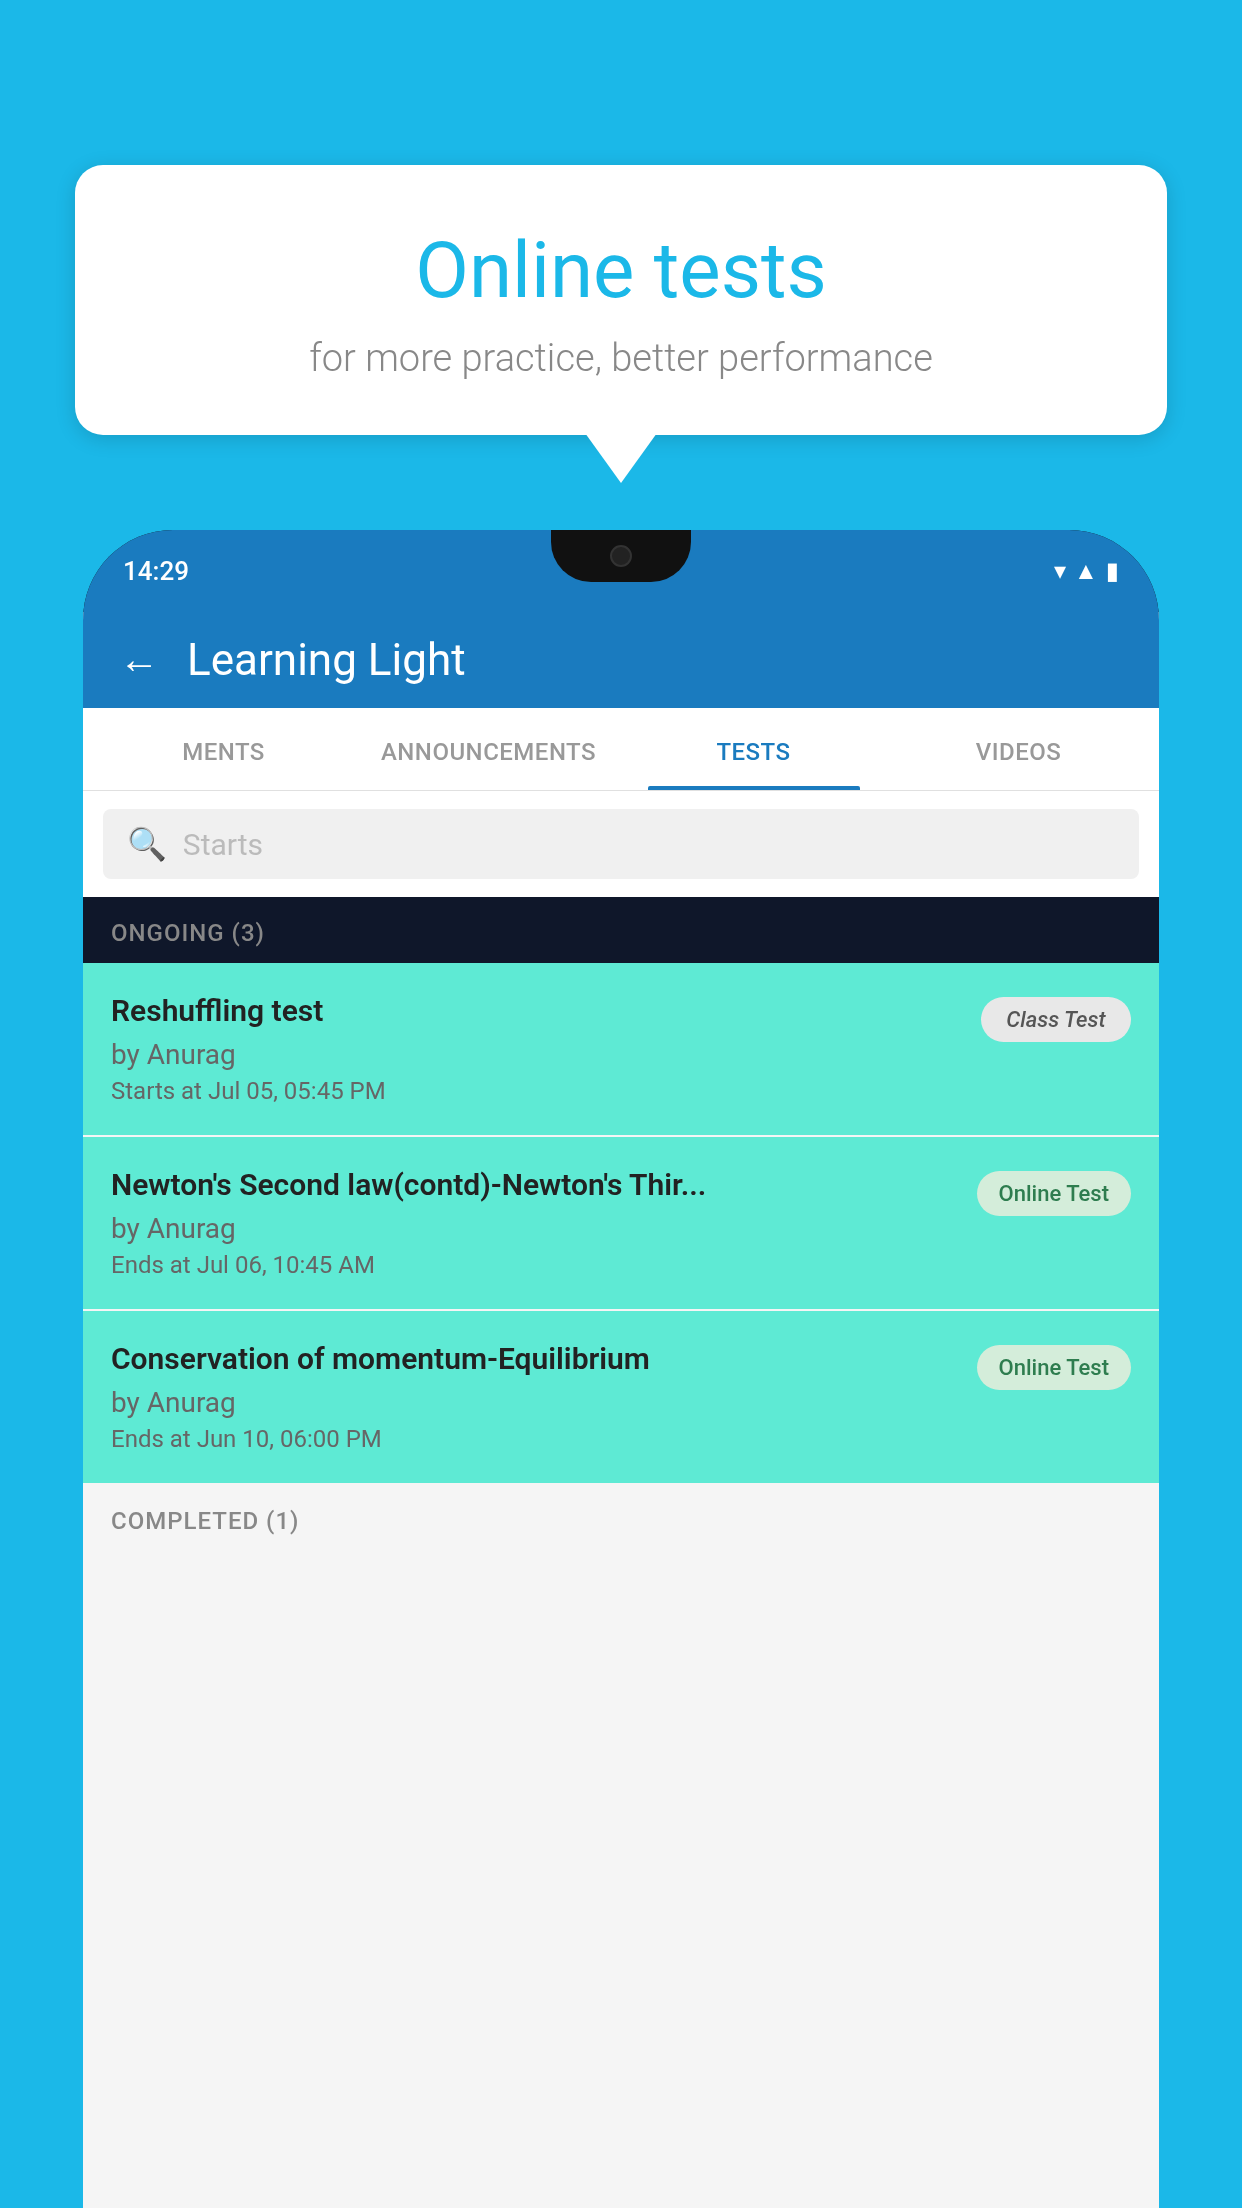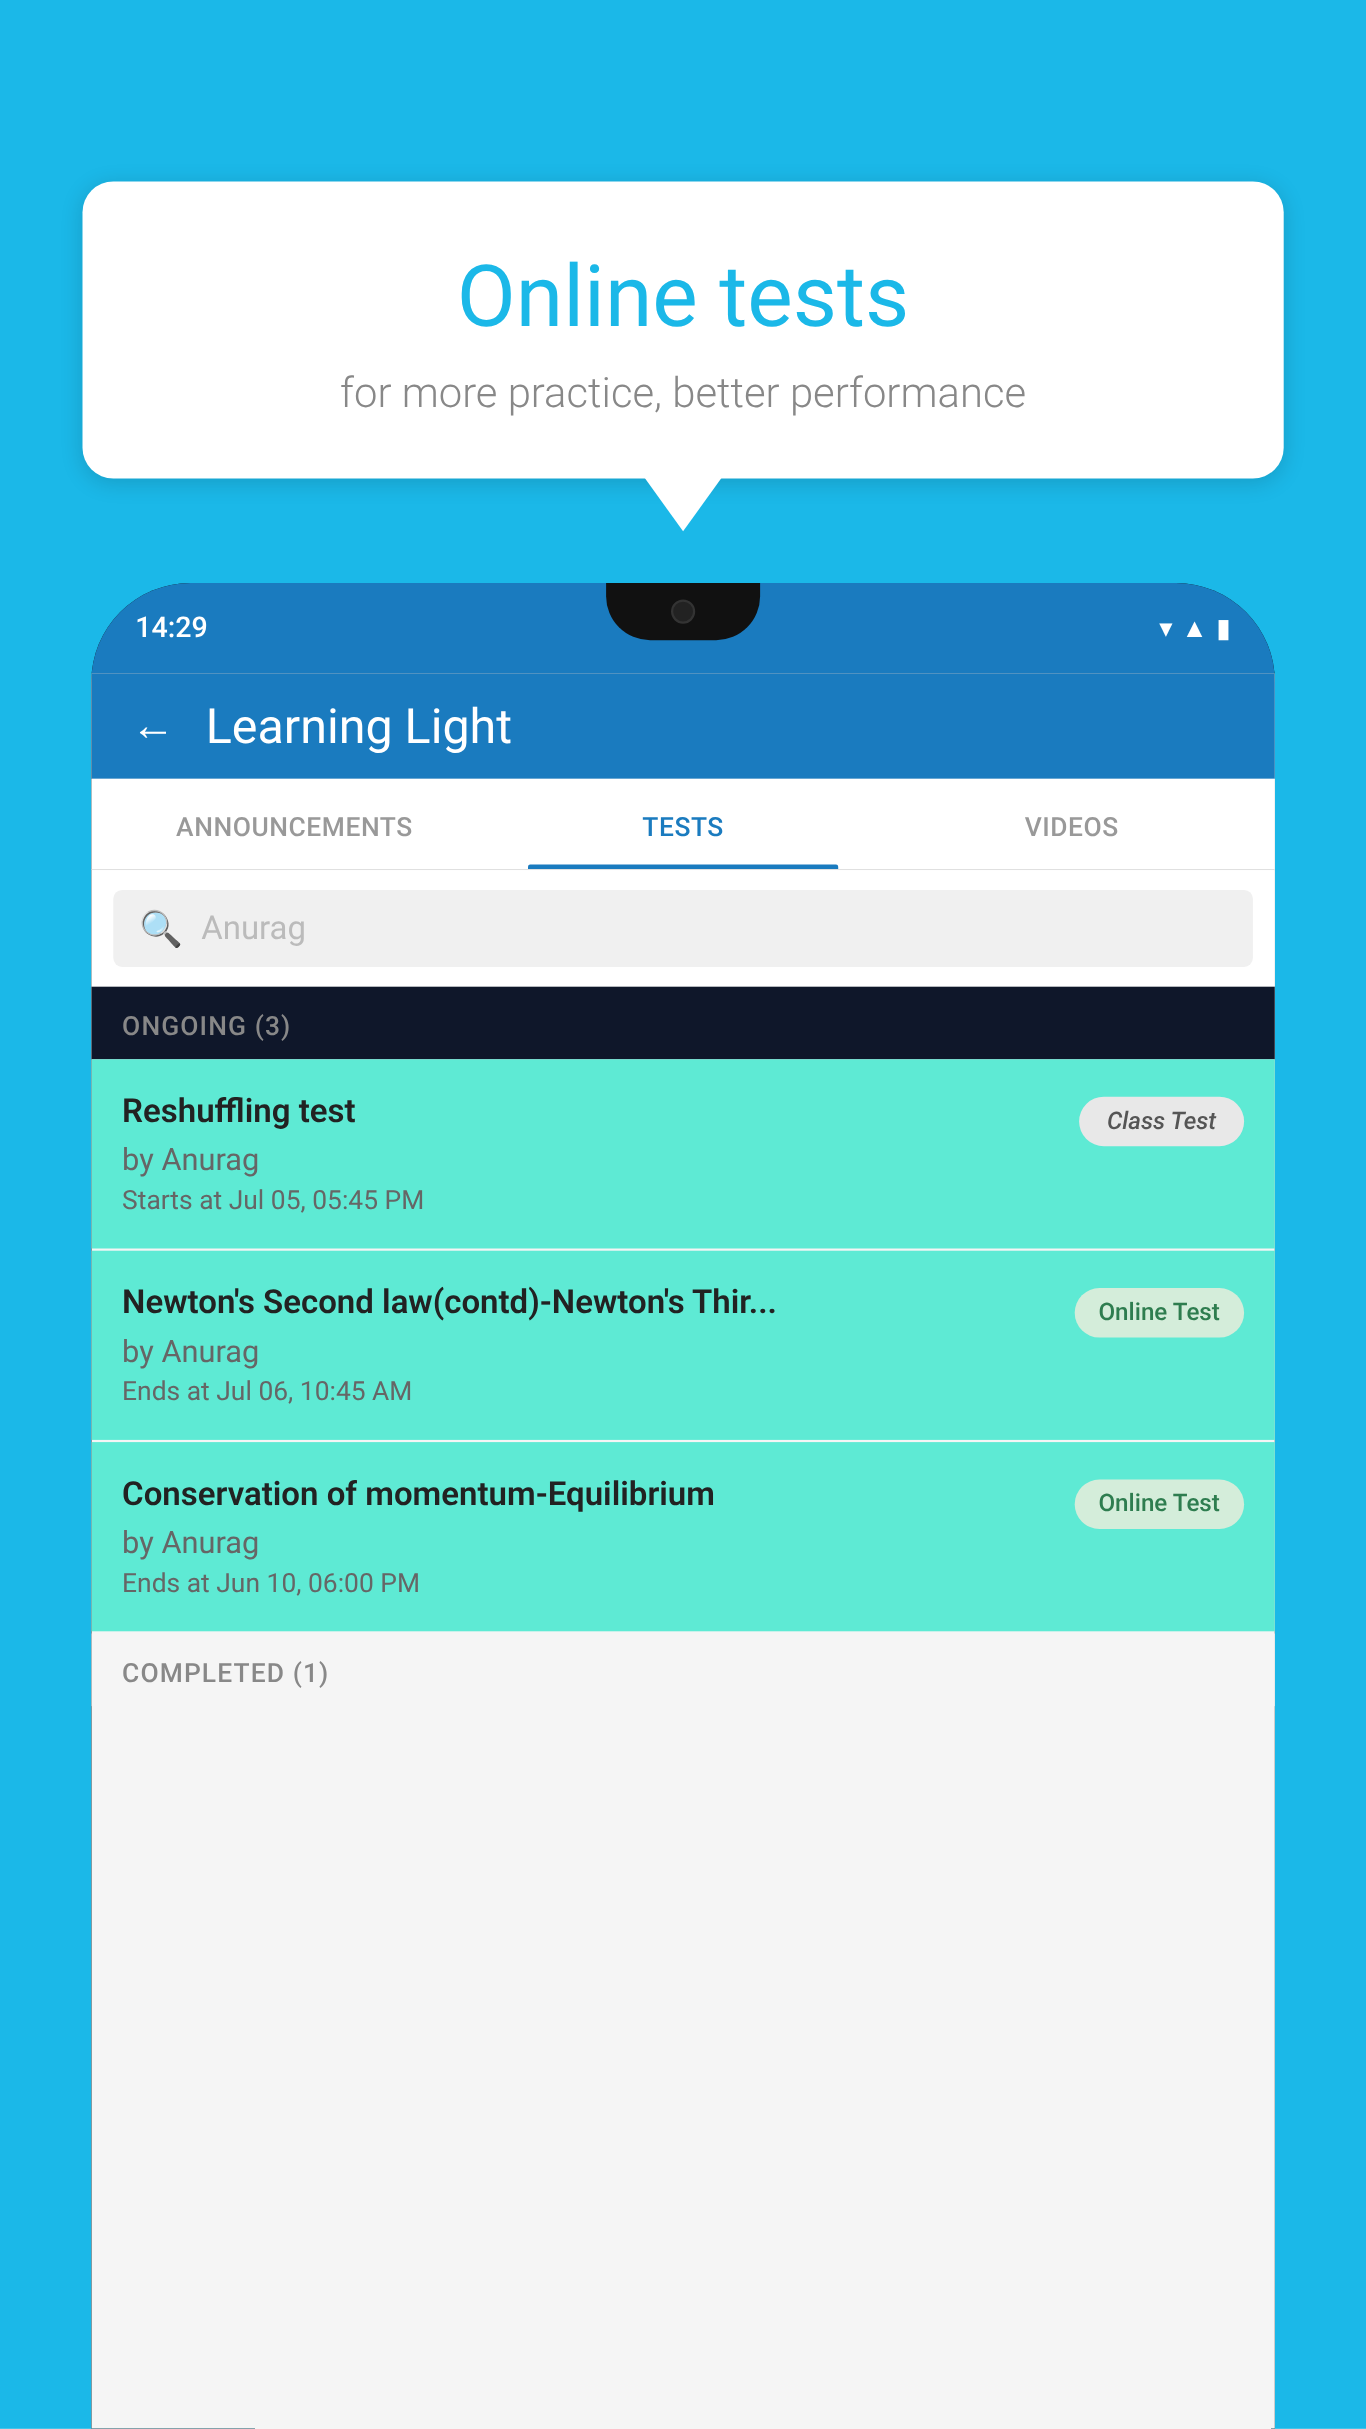--- a/index.html
+++ b/index.html
@@ -302,34 +302,37 @@
 
   <div class="phone-inner">
 
     <div class="app-header">
       <span class="back-arrow">←</span>
       <span class="app-title">Learning Light</span>
     </div>
 
     <div class="tabs-bar">
       <div class="tab-item">
+        <span>MENTS</span>
+      </div>
+      <div class="tab-item">
         <span>ANNOUNCEMENTS</span>
       </div>
       <div class="tab-item active">
         <span>TESTS</span>
       </div>
       <div class="tab-item">
         <span>VIDEOS</span>
       </div>
     </div>
 
     <div class="search-container">
       <div class="search-bar">
         <span class="search-icon-glyph">🔍</span>
-        <span class="search-placeholder">Anurag</span>
+        <span class="search-placeholder">Starts</span>
       </div>
     </div>
 
     <div class="section-header">ONGOING (3)</div>
 
     <div class="test-item">
       <div class="test-info">
         <div class="test-name">Reshuffling test</div>
         <div class="test-author">by Anurag</div>
         <div class="test-date">

